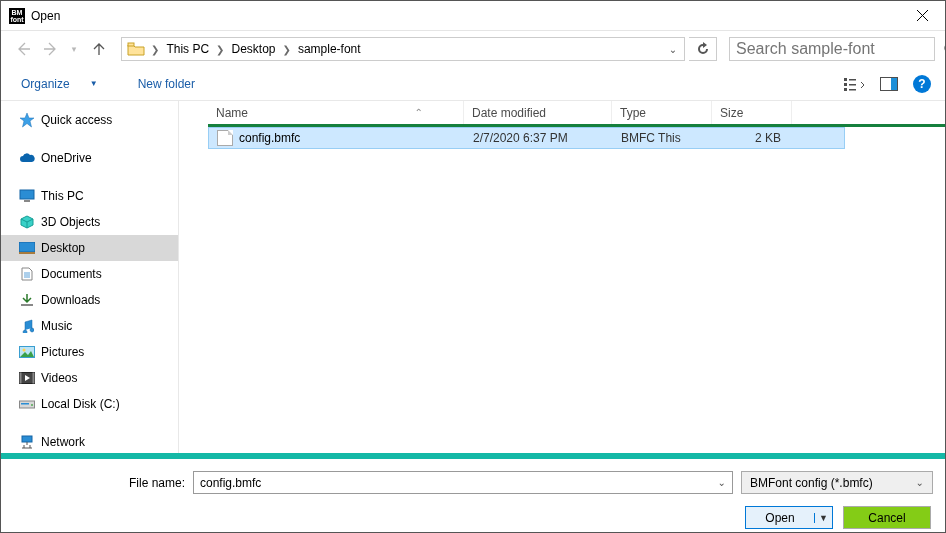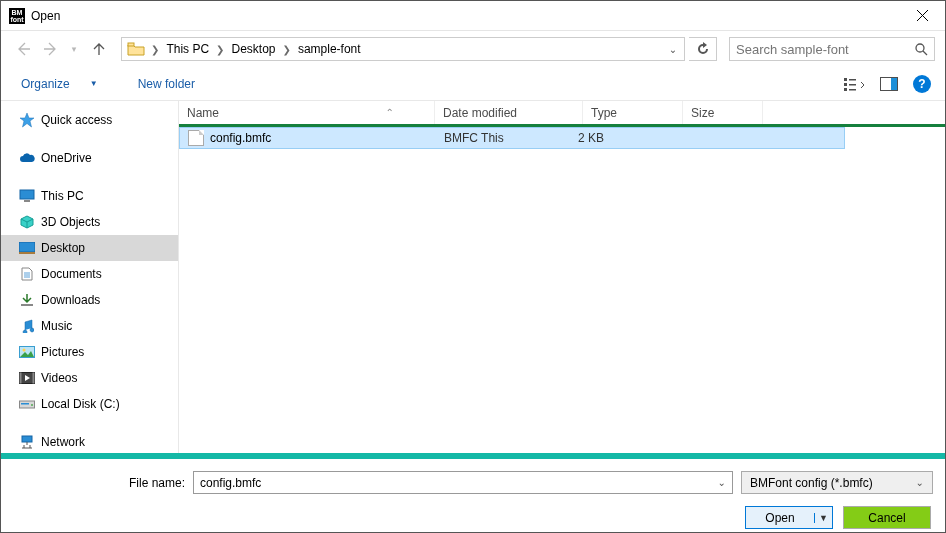--- a/index.html
+++ b/index.html
@@ -101,21 +101,21 @@
     margin-left: 8px;
     display: flex;
     align-items: center;
     padding: 0 6px;
     color: #666;
   }
   .searchbox input {
     border: none;
     outline: none;
     flex: 1;
-    font-size: 13px;
+    font-size: 16px;
     background: transparent;
   }
   .searchbox .mag {
     color: #555;
   }
   .toolbar {
     display: flex;
     align-items: center;
     height: 34px;
     padding: 0 14px;
@@ -145,20 +145,21 @@
     color: #fff;
     border-radius: 50%;
     display: flex; align-items: center; justify-content: center;
     font-weight: bold;
     font-size: 12px;
     margin-left: 10px;
   }
   .body {
     display: flex;
     height: 352px;
+    gap: 29px;
   }
   .sidebar {
     width: 178px;
     border-right: 1px solid #e8e8e8;
     padding: 6px 0;
     overflow: hidden;
   }
   .sidebar .item {
     display: flex;
     align-items: center;
@@ -504,20 +505,21 @@
         </div>
       <div class="c c-size">
           <span>Size</span>
         </div>
     </div>
     <div class="filerow">
       <div class="fc fc-name">
         <span class="fileicon"></span>
         <span>config.bmfc</span>
       </div>
+      <div class="fc fc-date">2/7/2020 6:37 PM</div>
       <div class="fc fc-type">BMFC This</div>
       <div class="fc fc-size">2 KB</div>
     </div>
   </div>
 </div>
 
 <div class="bottom">
   <div class="fname-row">
     <div class="lbl">File name:</div>
     <div class="inp">

